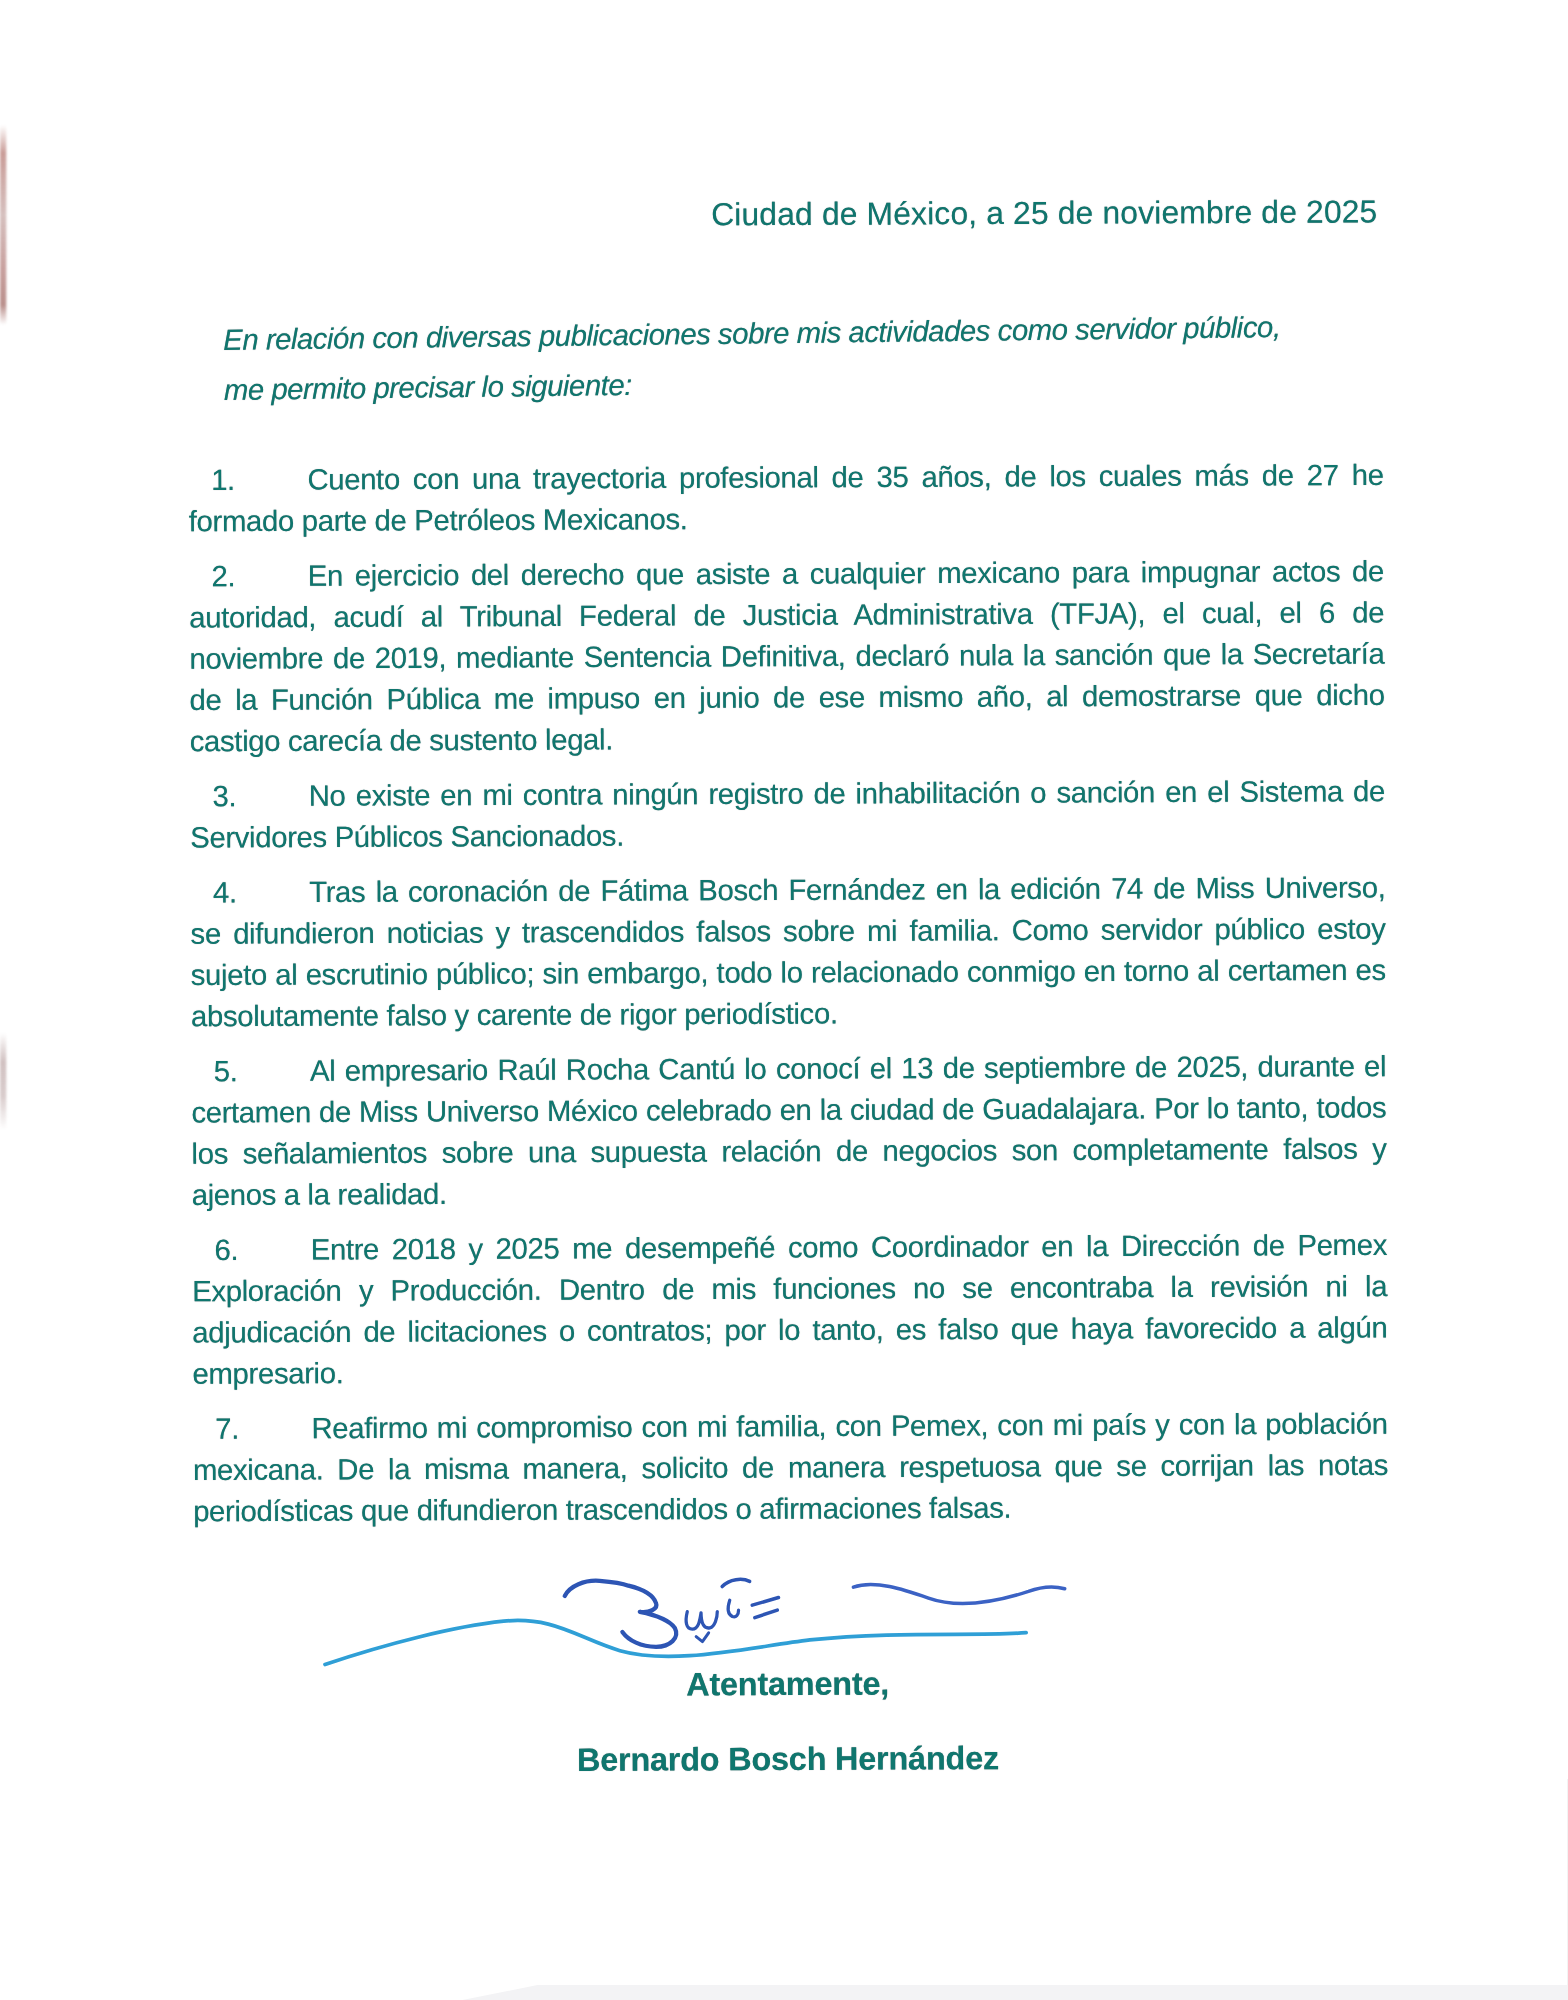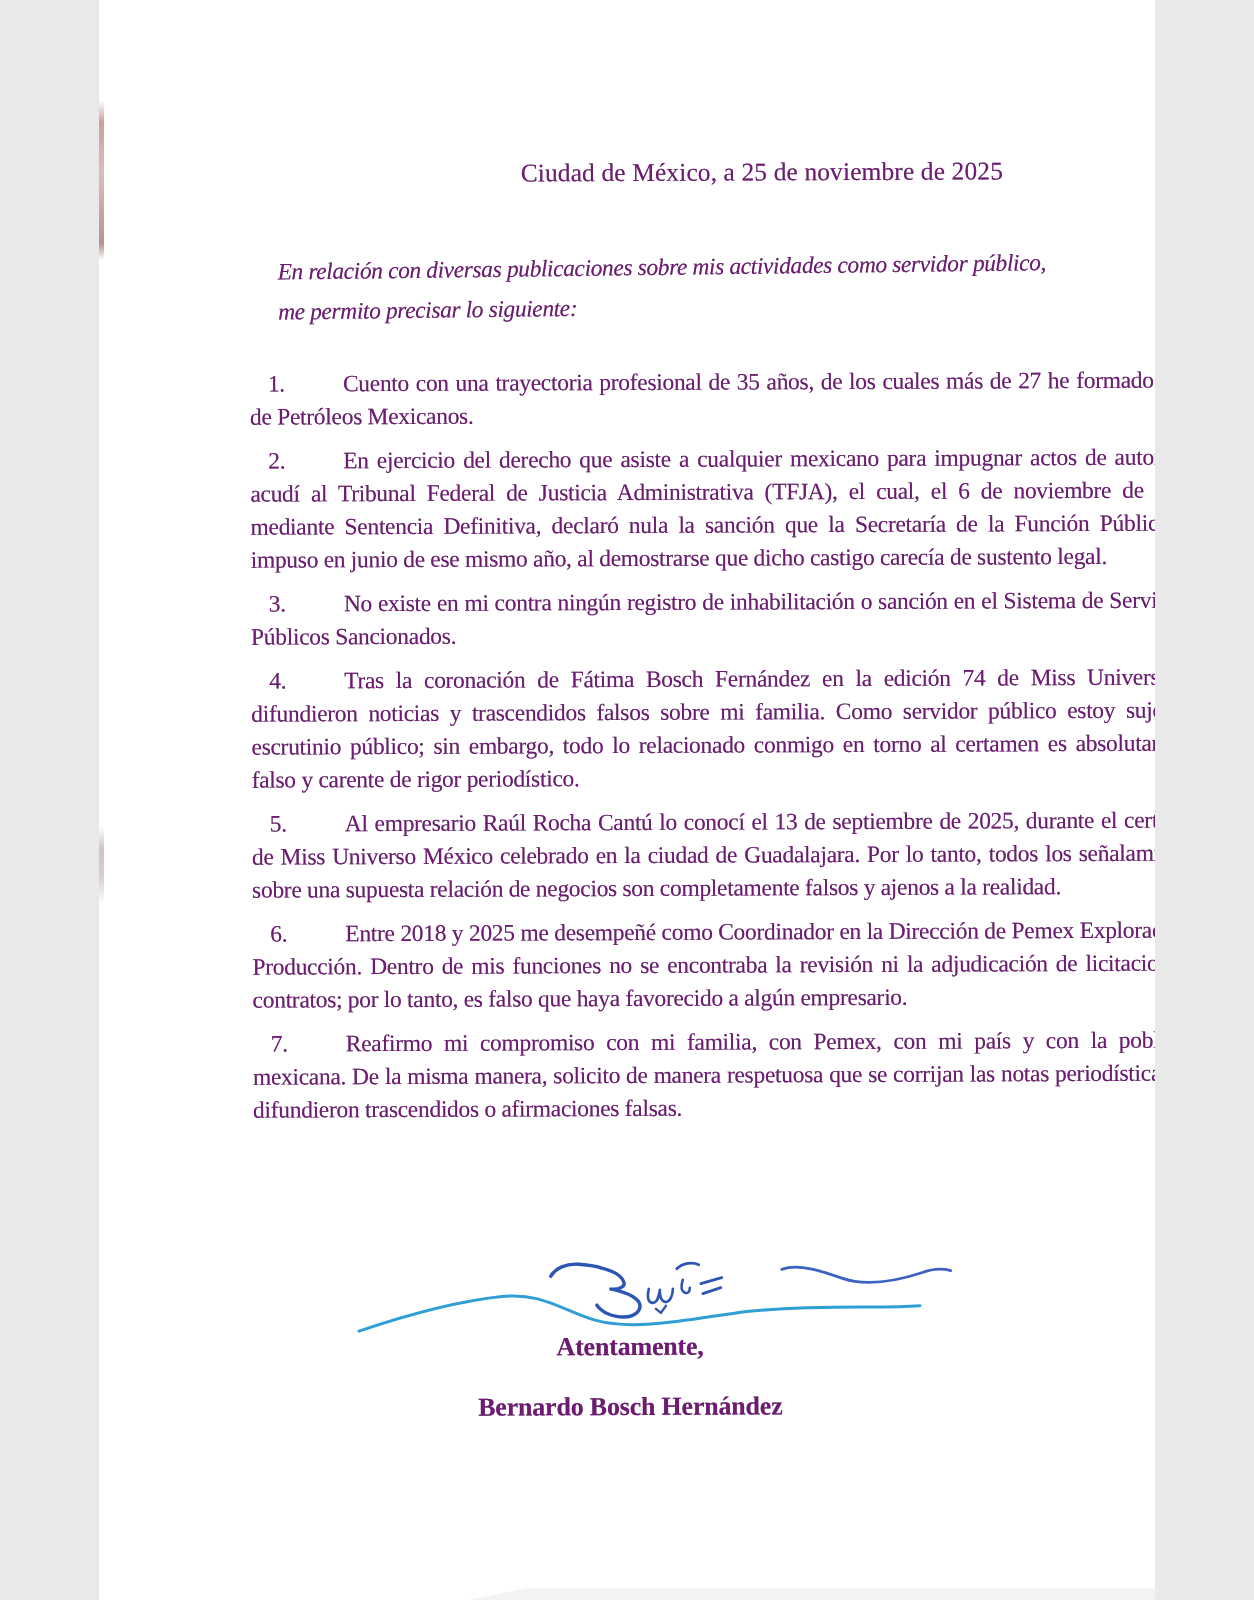--- a/index.html
+++ b/index.html
@@ -1,23 +1,23 @@
 <!DOCTYPE html>
 <html><head>
 <meta charset="utf-8">
 <style>
   html,body{margin:0;padding:0;background:#e9e9e9;}
   .page{
     position:relative;
-    width:1056px;height:1600px;
+    width:1254px;height:1600px;
     margin:0 auto;
     background:#ffffff;
     overflow:hidden;
-    font-family:Liberation Serif, serif;
-    color:#701a75;
+    font-family:Liberation Sans, sans-serif;
+    color:#0f766e;
   }
   .scan-content{
     position:absolute;inset:0;
     transform:rotate(-0.25deg);
     transform-origin:50% 40%;
     text-shadow:0 0 0.6px rgba(32,36,42,0.55);
   }
   .date-line{
     position:absolute;top:158px;right:150px;
     font-size:25.5px;letter-spacing:0.1px;

